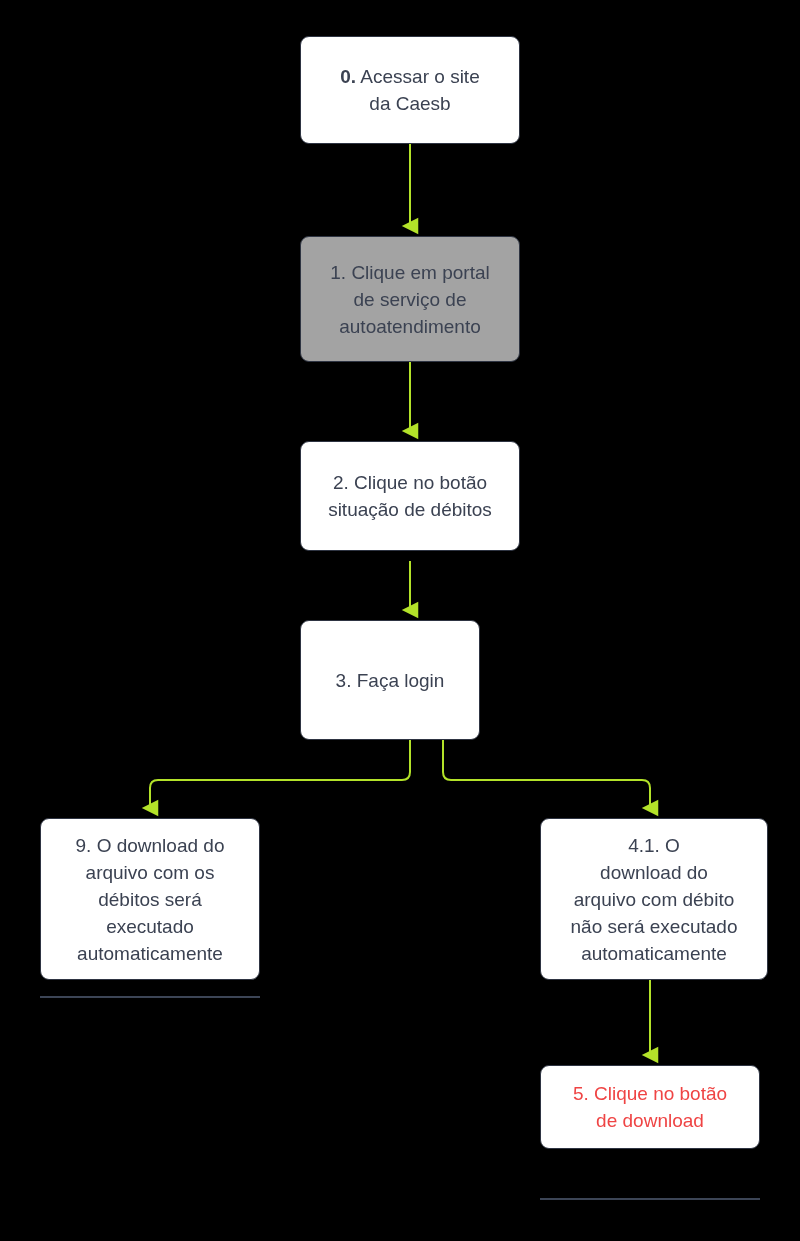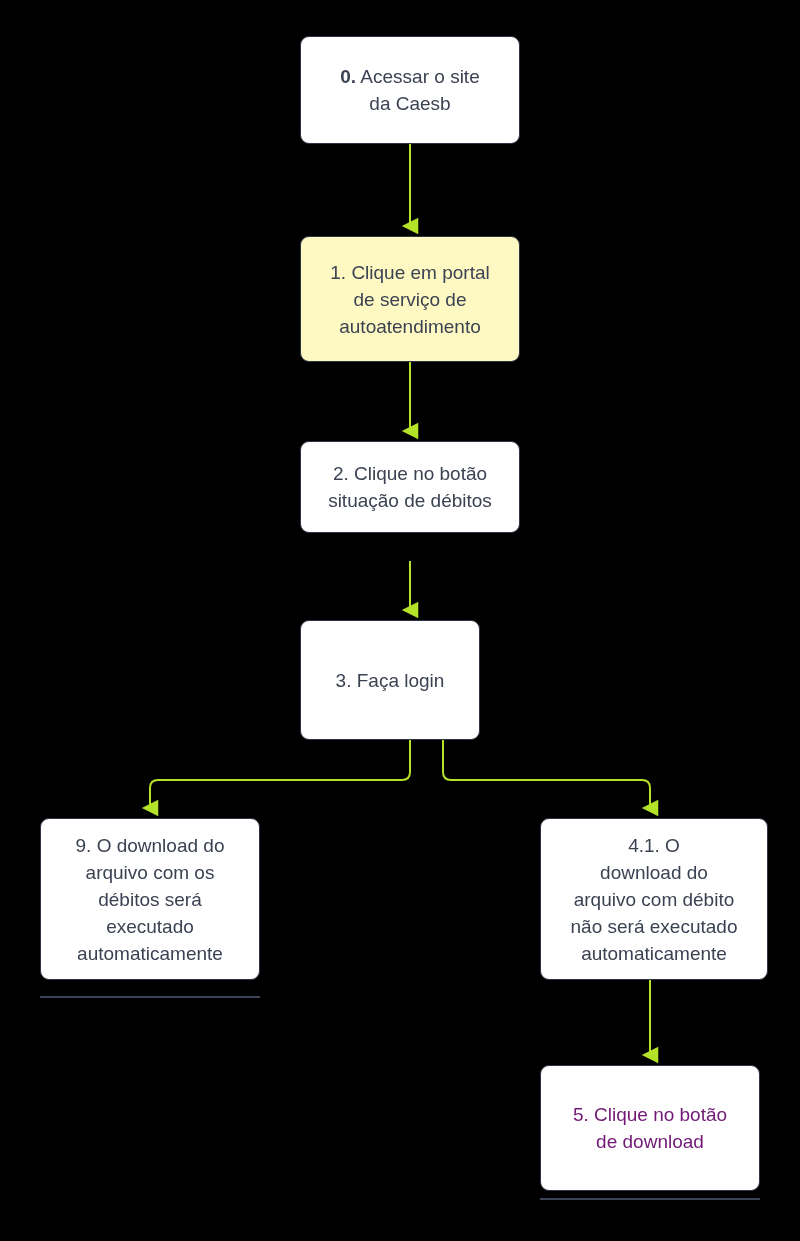--- a/index.html
+++ b/index.html
@@ -79,27 +79,27 @@
     <path d="M 443 740 L 443 772 Q 443 780 451 780 L 642 780 Q 650 780 650 788 L 650 808" fill="none" stroke="#b3e229" stroke-width="2" stroke-linejoin="round" marker-end="url(#arrow)"></path>
 
     <path d="M 650 980 L 650 1055" fill="none" stroke="#b3e229" stroke-width="2" marker-end="url(#arrow)"></path>
   </svg>
 
   <div class="node bold-index" id="node-0" style="left: 300px; top: 36px; width: 220px; height: 108px; background: rgb(255, 255, 255); border-color: rgb(46, 52, 66); color: rgb(59, 66, 82);">
     <span class="label"><b class="idx">0.</b>   Acessar o site
 da Caesb</span>
   </div>
 
-  <div class="node" id="node-1" style="left: 300px; top: 236px; width: 220px; height: 126px; background: #fef9c3; border-color: rgb(46, 52, 66); color: rgb(59, 66, 82);">
+  <div class="node" id="node-1" style="left: 300px; top: 236px; width: 220px; height: 126px; background: #a3a3a3; border-color: rgb(46, 52, 66); color: rgb(59, 66, 82);">
     <span class="label">1. Clique em portal
 de serviço de
 autoatendimento</span>
   </div>
 
-  <div class="node" id="node-2" style="left: 300px; top: 441px; width: 220px; height: 92px; background: rgb(255, 255, 255); border-color: rgb(46, 52, 66); color: rgb(59, 66, 82);">
+  <div class="node" id="node-2" style="left: 300px; top: 441px; width: 220px; height: 110px; background: rgb(255, 255, 255); border-color: rgb(46, 52, 66); color: rgb(59, 66, 82);">
     <span class="label">2.   Clique no botão
 situação de débitos</span>
   </div>
 
   <div class="node" id="node-3" style="left: 300px; top: 620px; width: 180px; height: 120px; background: rgb(255, 255, 255); border-color: rgb(46, 52, 66); color: rgb(59, 66, 82);">
     <span class="label">3.   Faça login</span>
   </div>
 
   <div class="node" id="node-4" style="left: 40px; top: 818px; width: 220px; height: 162px; background: rgb(255, 255, 255); border-color: rgb(46, 52, 66); color: rgb(59, 66, 82);">
     <span class="label">9.   O download do
@@ -110,21 +110,21 @@
   </div>
 
   <div class="node" id="node-4-1" style="left: 540px; top: 818px; width: 228px; height: 162px; background: rgb(255, 255, 255); border-color: rgb(46, 52, 66); color: rgb(59, 66, 82);">
     <span class="label">4.1.       O
 download do
 arquivo com débito
 não será executado
 automaticamente</span>
   </div>
 
-  <div class="node" id="node-5" style="left: 540px; top: 1065px; width: 220px; height: 126px; background: rgb(255, 255, 255); border-color: rgb(46, 52, 66); color: #701a75;">
+  <div class="node" id="node-5" style="left: 540px; top: 1065px; width: 220px; height: 84px; background: rgb(255, 255, 255); border-color: rgb(46, 52, 66); color: #ef4444;">
     <span class="label">5.   Clique no botão
 de download</span>
   </div>
 
   <div class="underline" style="left: 40px; top: 996px; width: 220px; background: rgb(60, 69, 86);"></div>
   <div class="underline" style="left: 540px; top: 1198px; width: 220px; background: rgb(60, 69, 86);"></div>
 
 </div>
 
 </body></html>

